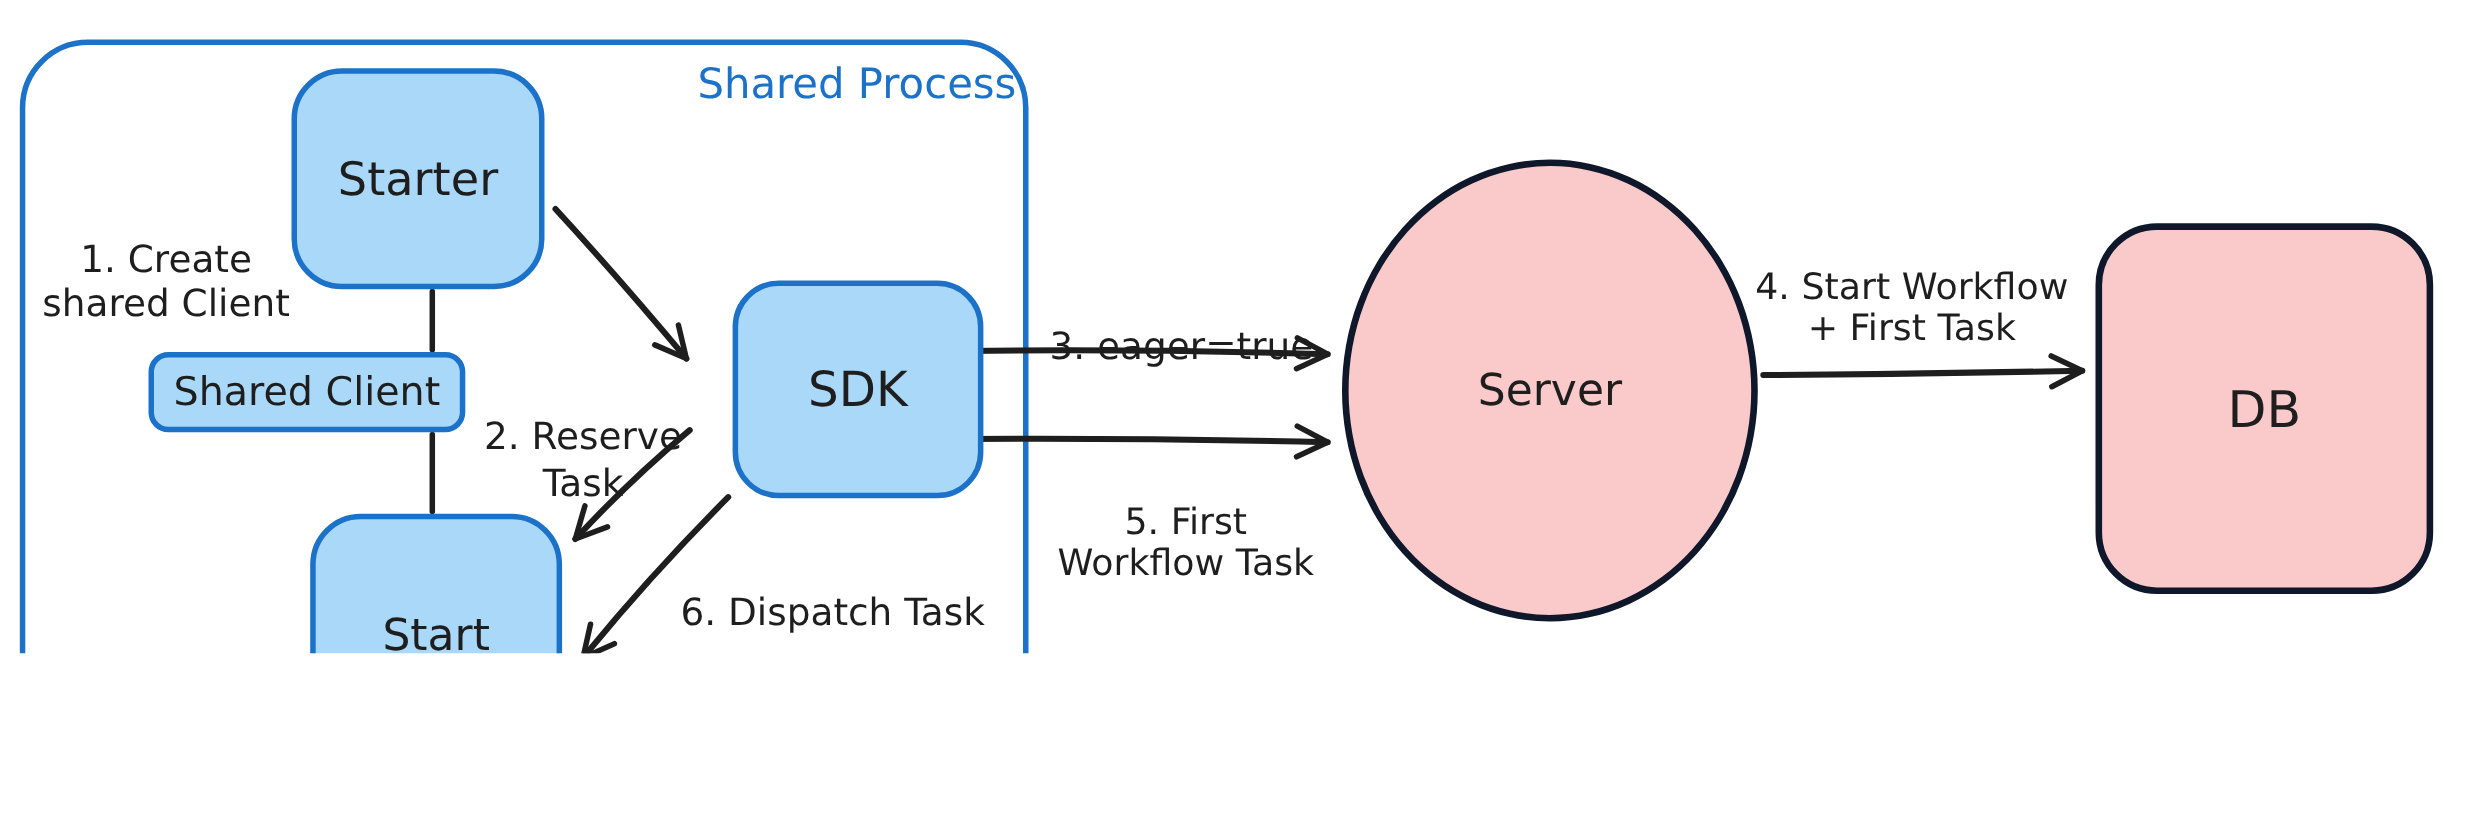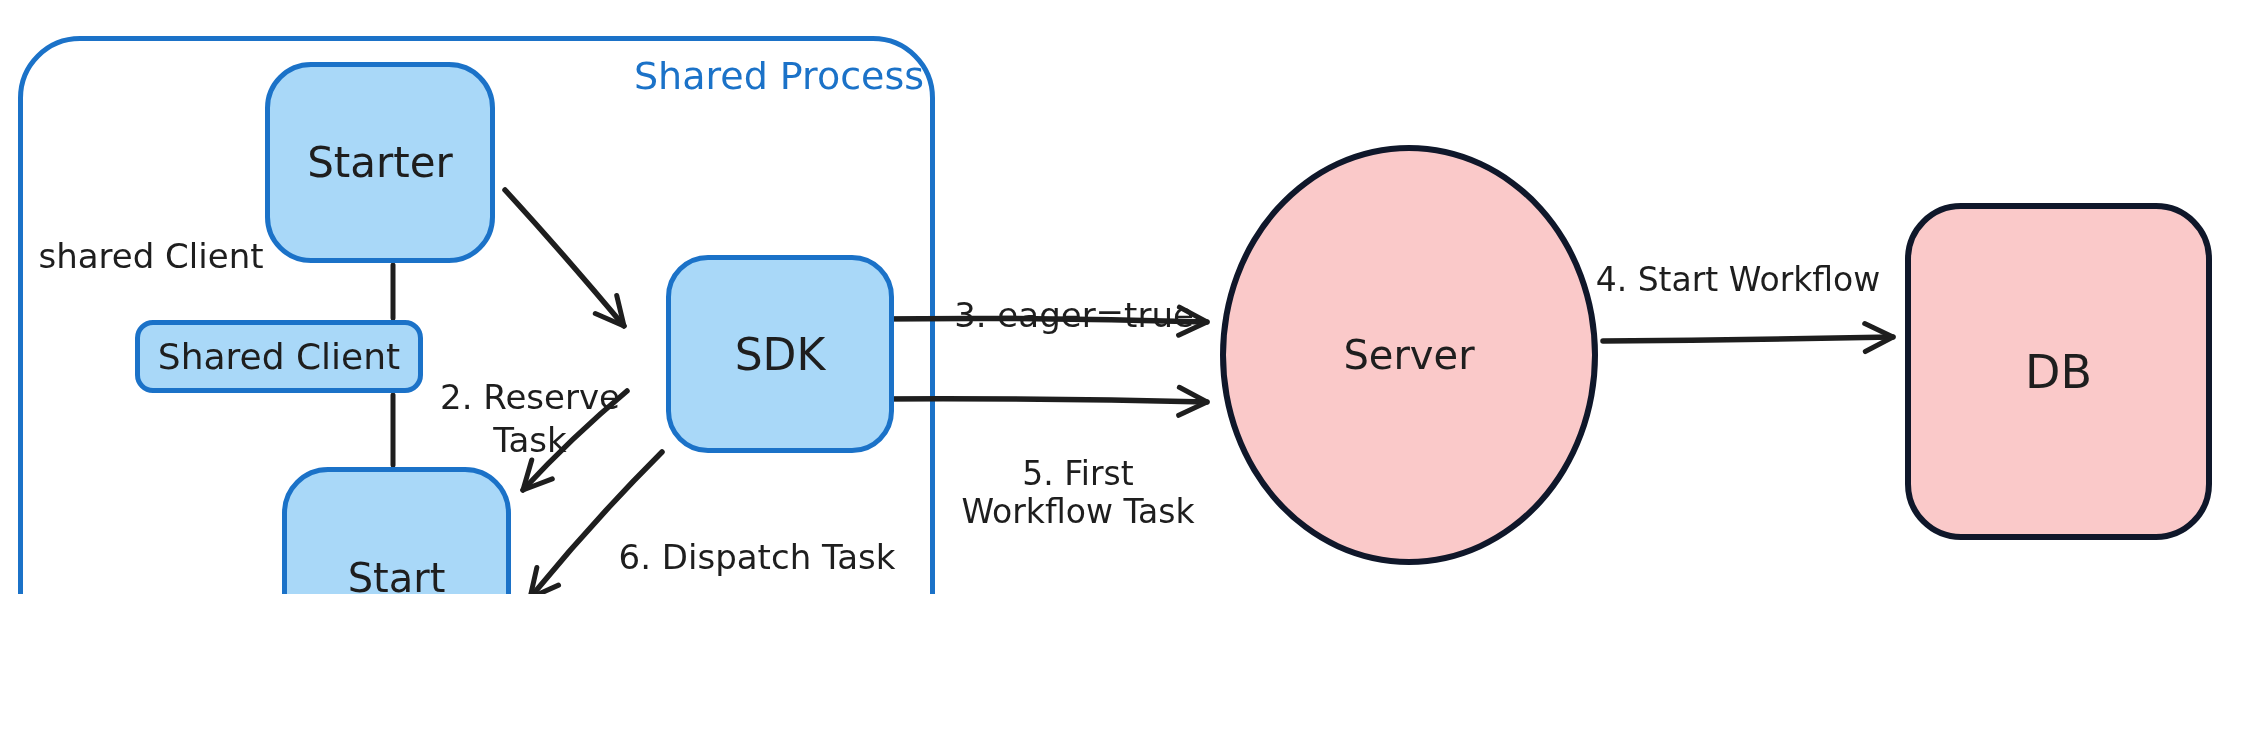--- a/index.html
+++ b/index.html
@@ -103,31 +103,33 @@
     <span>SDK</span>
   </div>
   <div id="server" class="node red-node">
     <span>Server</span>
   </div>
   <div id="db" class="node red-node">
     <span>DB</span>
   </div>
 
   <div id="ann-create" class="annotation">
+    <div>1. Create</div>
     <div>shared Client</div>
   </div>
   <div id="ann-reserve" class="annotation">
     <div>2. Reserve</div>
     <div>Task</div>
   </div>
   <div id="ann-eager-true" class="annotation">
     <div>3. eager=true</div>
   </div>
   <div id="ann-start-wf" class="annotation">
     <div>4. Start Workflow</div>
+    <div>+ First Task</div>
   </div>
   <div id="ann-first-task" class="annotation">
     <div>5. First</div>
     <div>Workflow Task</div>
   </div>
   <div id="ann-dispatch" class="annotation">
     <div>6. Dispatch Task</div>
   </div>
 
 </div>

